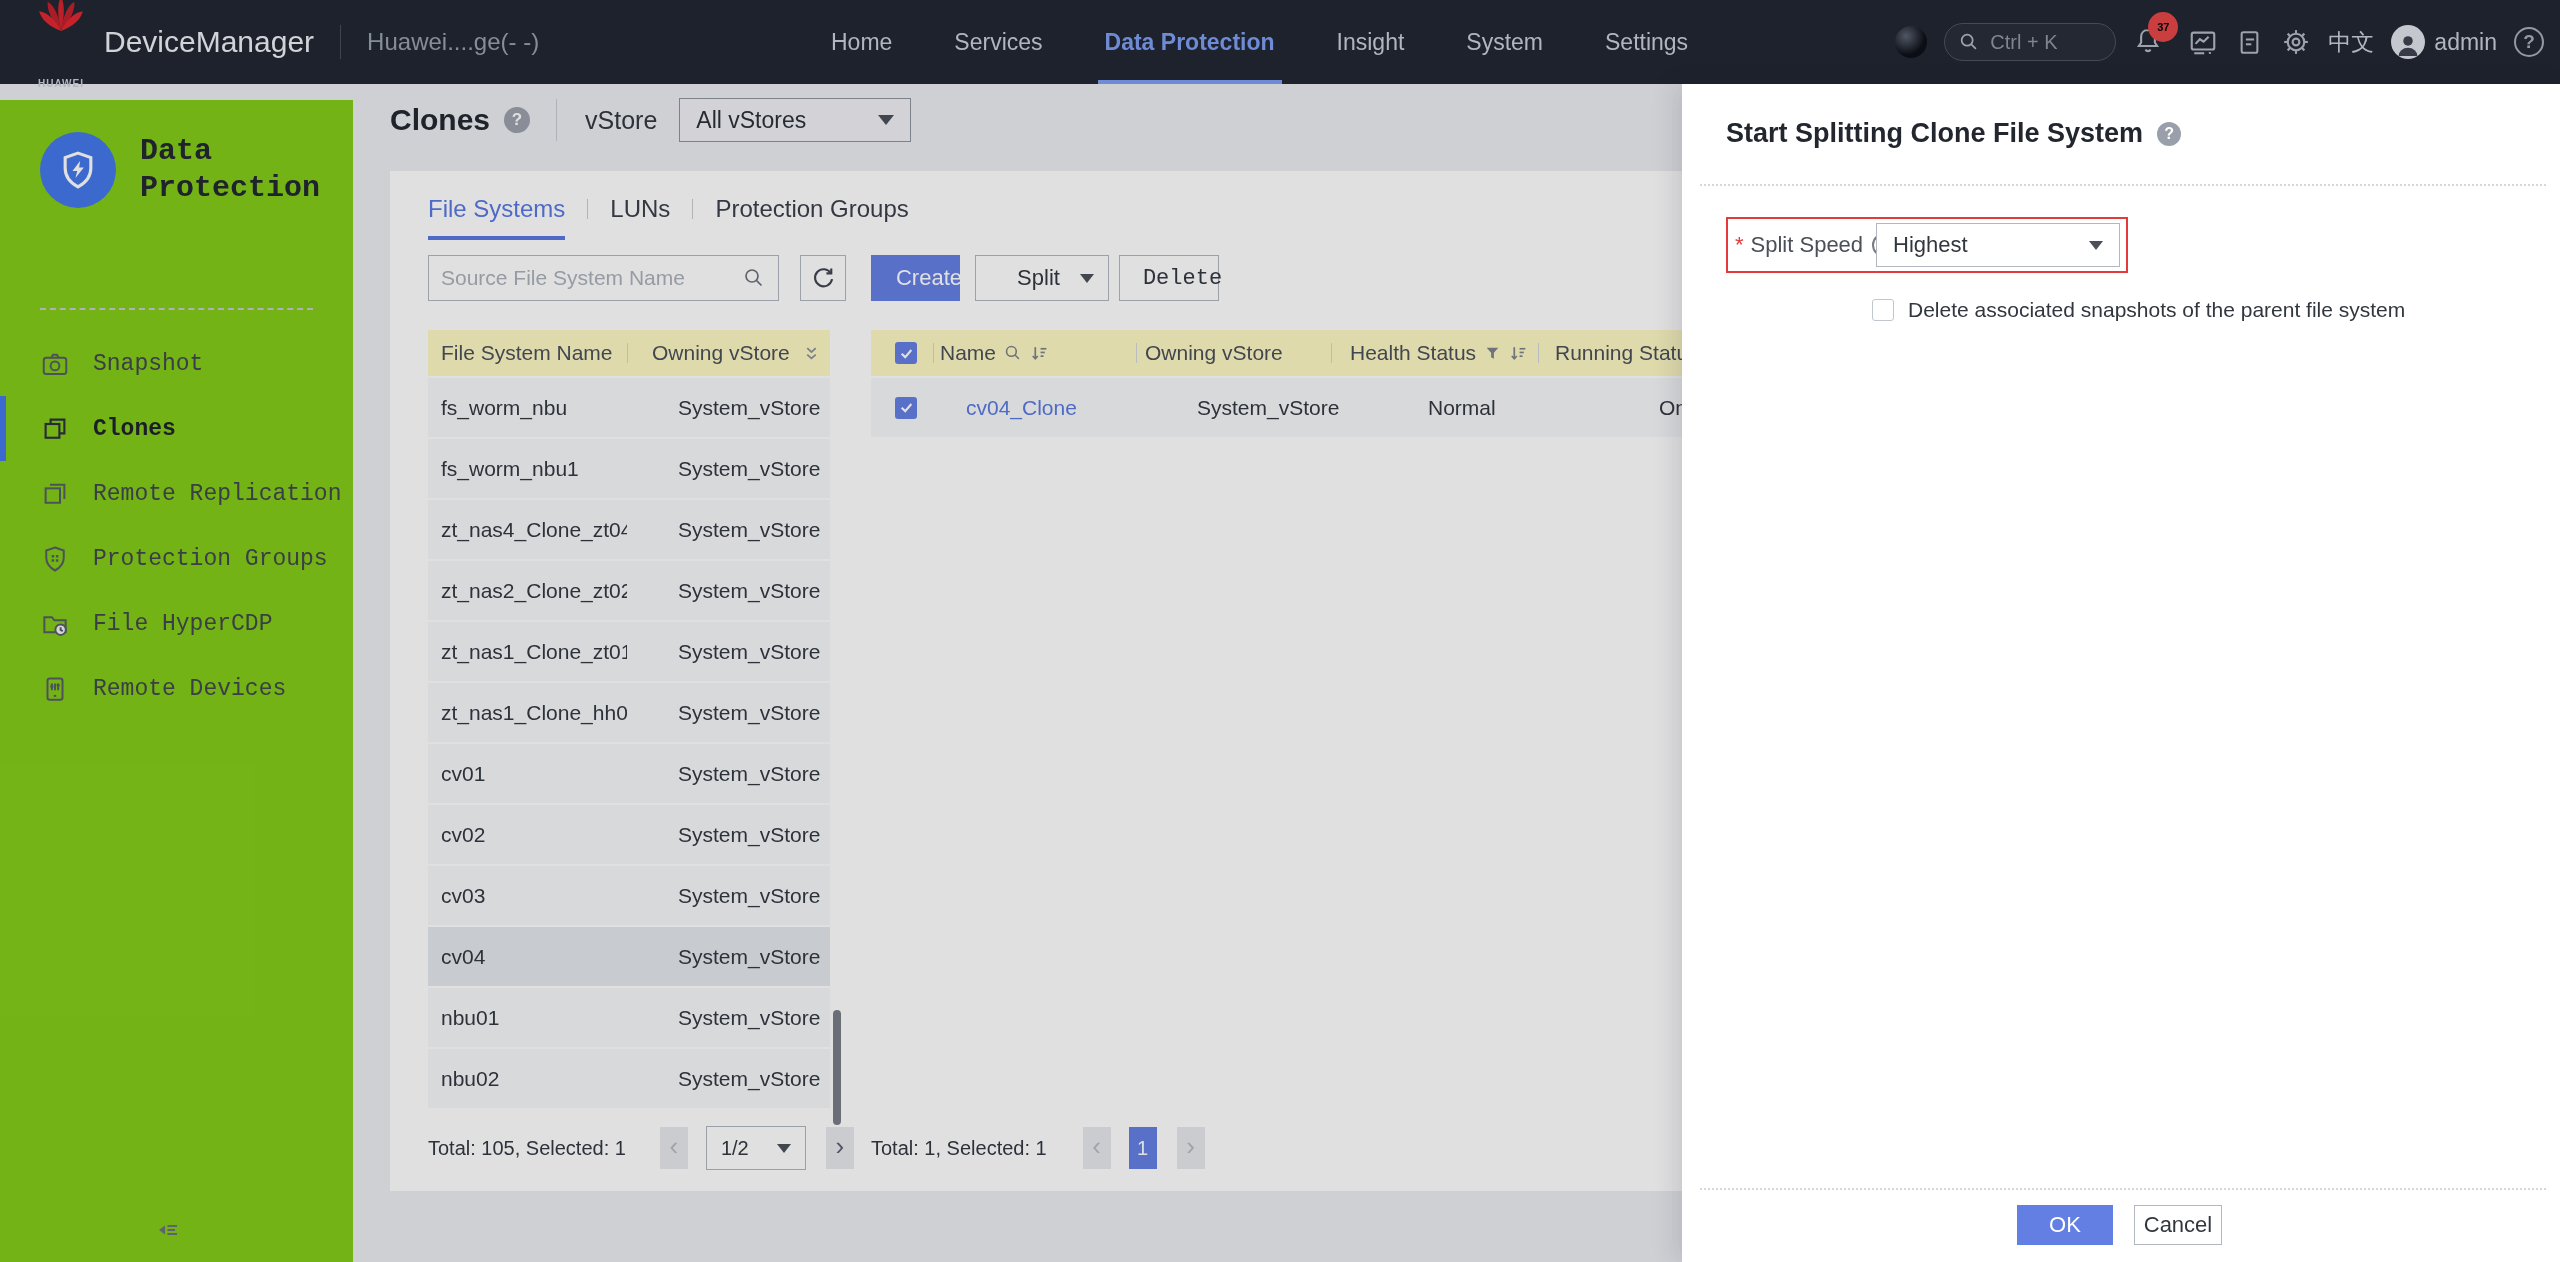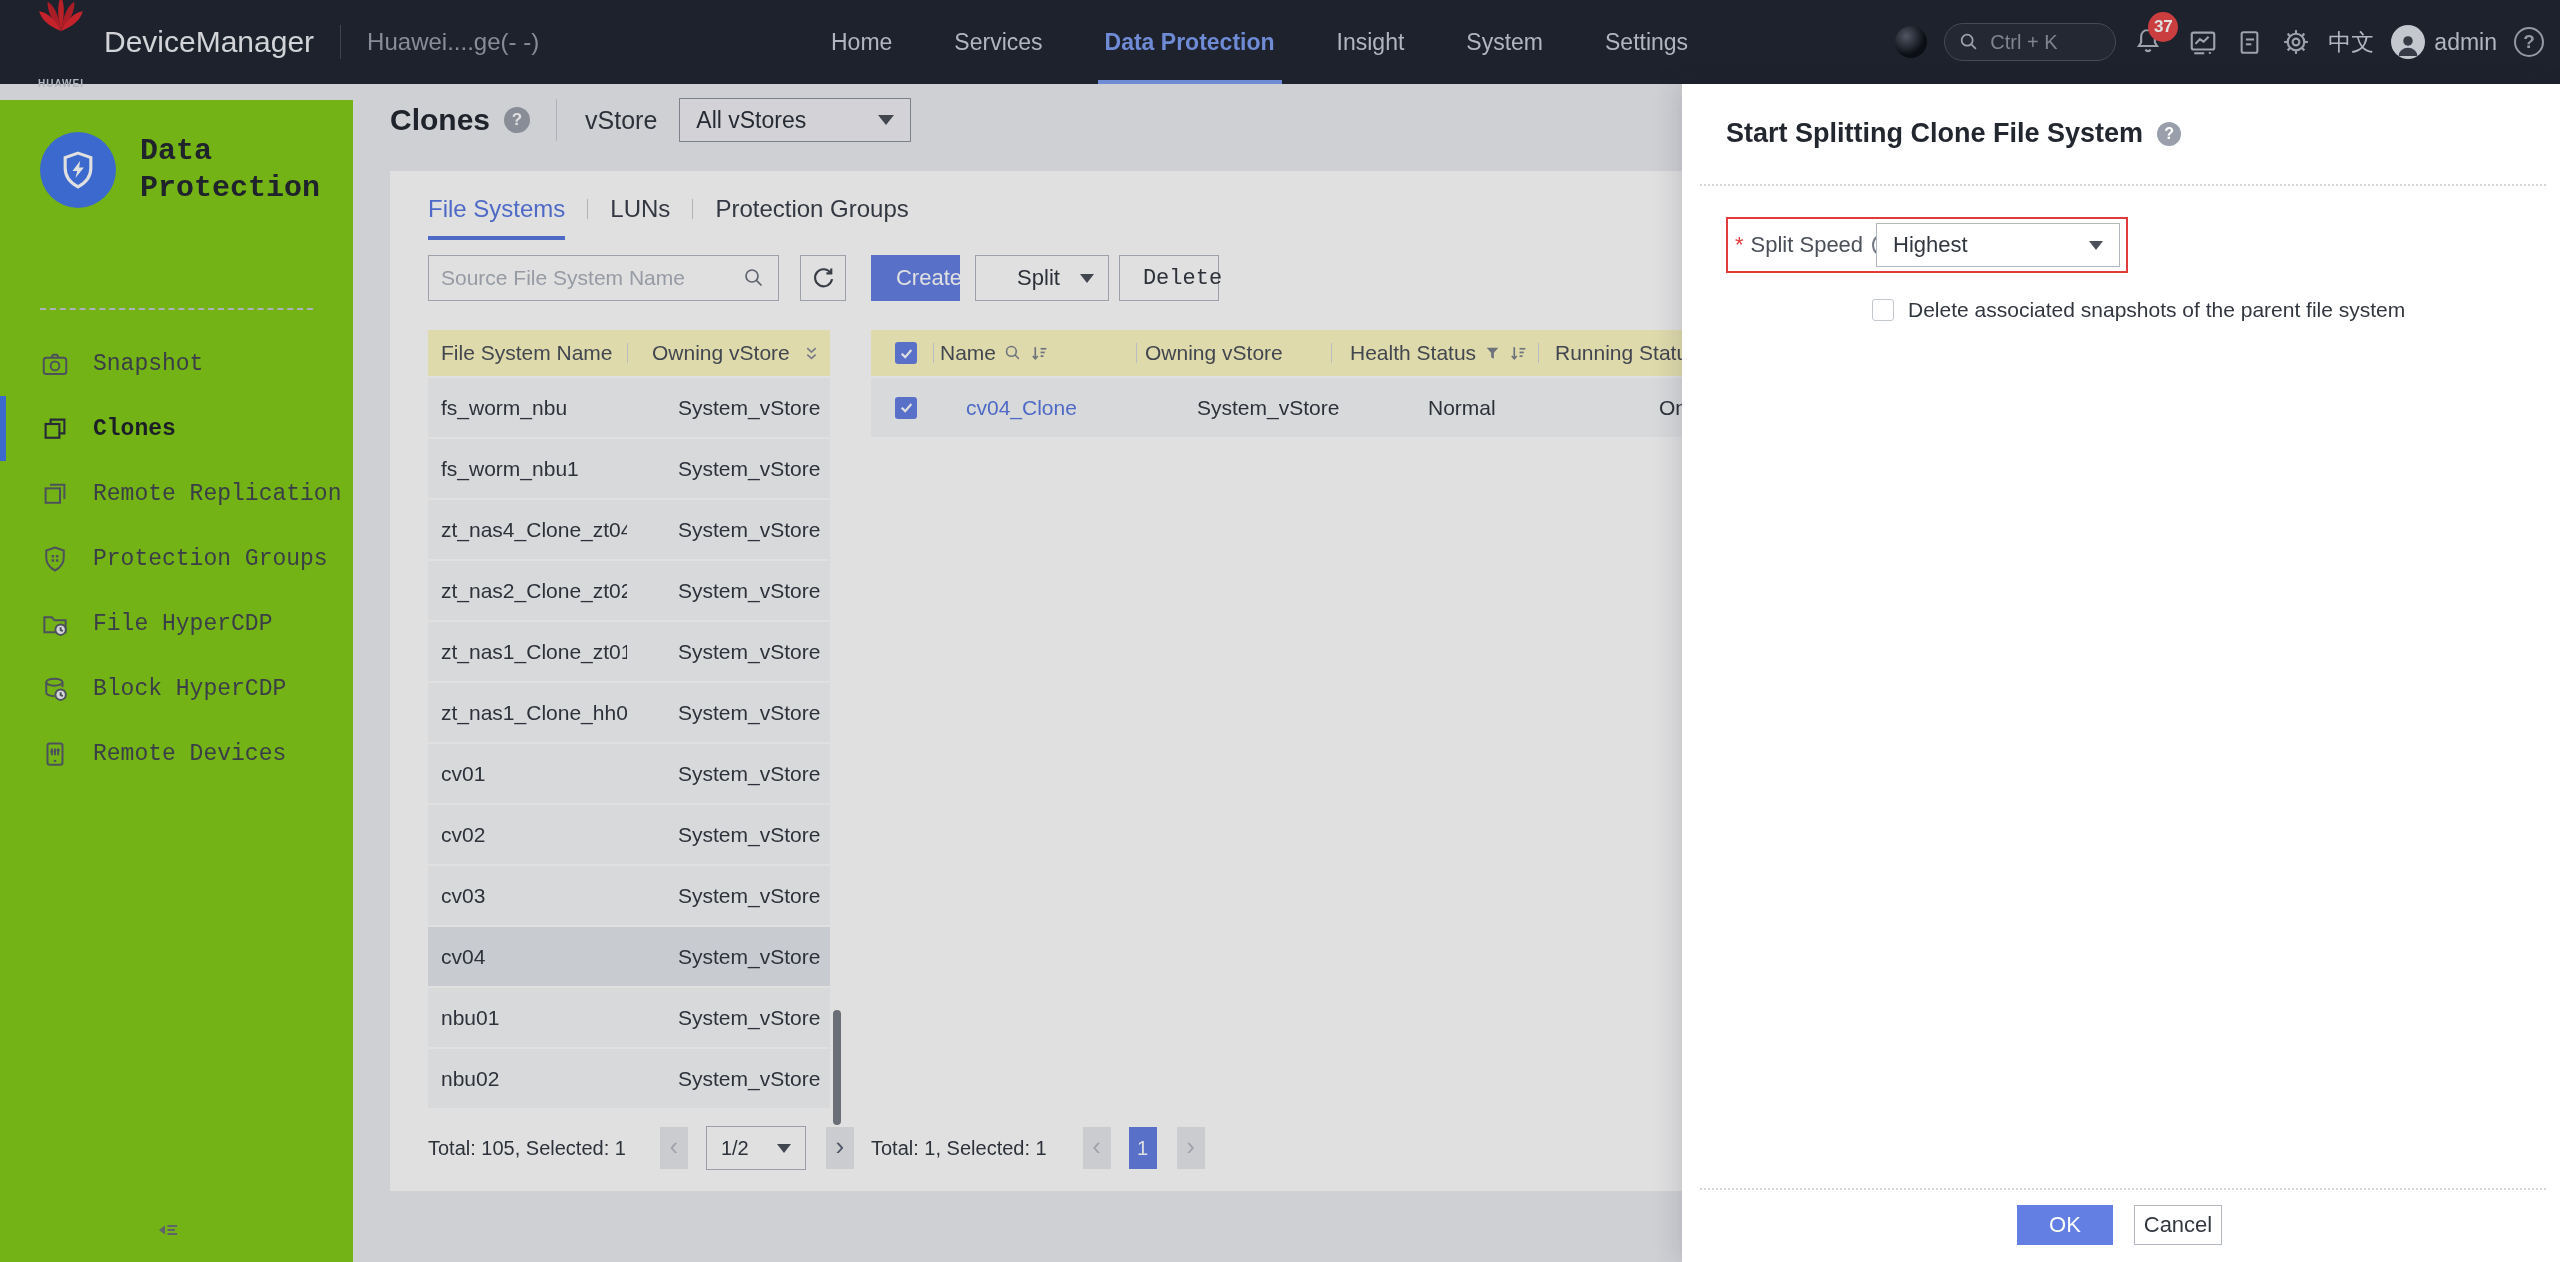--- a/index.html
+++ b/index.html
@@ -19,21 +19,21 @@
   .device-name { font-size:24px; color:#99a0ac; }
   .nav-menu { position:absolute; left:800px; top:0; height:84px; display:flex; }
   .nav-item { padding:0 31px; height:84px; display:flex; align-items:center; font-size:23px; color:#c9ced8; position:relative; cursor:pointer; }
   .nav-item.active { color:#7e9ef2; font-weight:700; }
   .nav-item.active::after { content:""; position:absolute; left:24px; right:24px; bottom:0; height:4px; background:#7e9ef2; }
   .nav-right { position:absolute; right:16px; top:0; height:84px; display:flex; align-items:center; gap:17px; }
   .sphere { width:32px; height:32px; border-radius:50%; background:radial-gradient(circle at 35% 32%, #5a6170, #0b0e14 62%); }
   .search-pill { width:172px; height:38px; border:1px solid #4c5462; border-radius:19px; background:#262c38; display:flex; align-items:center; padding:0 13px; gap:10px; cursor:pointer; }
   .search-pill .shortcut { color:#8f96a2; font-size:20px; }
   .bell-wrap { position:relative; margin-right:8px; cursor:pointer; }
-  .badge { position:absolute; top:-13px; left:15px; min-width:30px; height:30px; padding:0 4px; border-radius:15px; background:#e64545; color:#ffffff; font-size:17px; font-weight:700; display:flex; align-items:center; justify-content:center; }
+  .badge { position:absolute; top:-13px; left:15px; min-width:30px; height:30px; padding:0 4px; border-radius:15px; background:#e64545; color:#000000; font-size:11px; font-weight:700; display:flex; align-items:center; justify-content:center; }
   .lang { color:#c9ced8; font-size:23px; cursor:pointer; }
   .avatar { width:34px; height:34px; border-radius:50%; background:#dfe3e9; display:flex; align-items:end; justify-content:center; overflow:hidden; cursor:pointer; }
   .username { color:#c9ced8; font-size:23px; margin-left:-8px; cursor:pointer;text-align:right; }
   .help-circle { width:30px; height:30px; border-radius:50%; border:2px solid #a7adb8; color:#a7adb8; font-size:19px; font-weight:700; display:flex; align-items:center; justify-content:center; cursor:pointer; }
 
   
   .sidebar { position:absolute; top:100px; left:0; width:353px; bottom:0; background:#84cc16; z-index:1;font-family:Liberation Mono, monospace; }
   .sb-header { position:absolute; top:32px; left:40px; display:flex; align-items:center; gap:24px; }
   .sb-logo { width:76px; height:76px; border-radius:50%; background:#4277e8; display:flex; align-items:center; justify-content:center; flex:none; }
   .sb-title { font-size:30px; font-weight:700; color:#22262e; line-height:1.25; }
@@ -252,30 +252,20 @@
         </svg>
         <span>Protection Groups</span>
       </div>
       <div class="sb-item">
         <svg class="ico" width="30" height="30" viewBox="0 0 24 24" fill="none" stroke="#565c66" stroke-width="1.6">
           <path d="M3.5 6.5 H9.5 L11.5 9 H20.5 V18.5 H3.5 Z"></path>
           <circle cx="16.5" cy="16.5" r="4.2" fill="#f3f4f7"></circle>
           <path d="M16.5 14.5 V16.7 L18.2 17.7"></path>
         </svg>
         <span>File HyperCDP</span>
-      </div>
-      <div class="sb-item">
-        <svg class="ico" width="30" height="30" viewBox="0 0 24 24" fill="none" stroke="#565c66" stroke-width="1.6">
-          <ellipse cx="11.5" cy="6.5" rx="6.5" ry="2.8"></ellipse>
-          <path d="M5 6.5 V15 C5 16.5 7.9 17.8 11.5 17.8"></path>
-          <path d="M18 6.5 V10.5"></path>
-          <circle cx="16.5" cy="16.5" r="4.2" fill="#f3f4f7"></circle>
-          <path d="M16.5 14.5 V16.7 L18.2 17.7"></path>
-        </svg>
-        <span>Block HyperCDP</span>
       </div>
       <div class="sb-item">
         <svg class="ico" width="30" height="30" viewBox="0 0 24 24" fill="none" stroke="#565c66" stroke-width="1.6">
           <rect x="6" y="3.5" width="12" height="17" rx="1.8"></rect>
           <line x1="9.5" y1="7.5" x2="9.5" y2="13"></line>
           <line x1="12" y1="7.5" x2="12" y2="13"></line>
           <line x1="14.5" y1="7.5" x2="14.5" y2="13"></line>
           <line x1="8.2" y1="10" x2="10.8" y2="10"></line>
           <line x1="13.2" y1="9" x2="15.8" y2="9"></line>
           <line x1="11" y1="17.5" x2="13" y2="17.5"></line>

